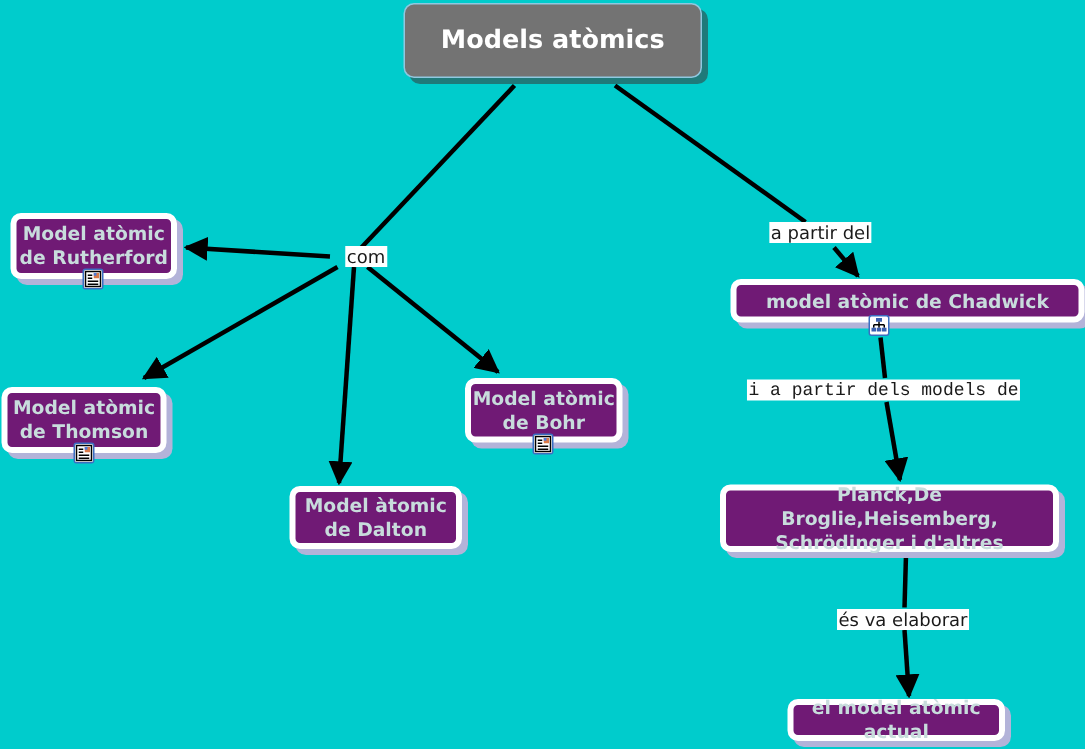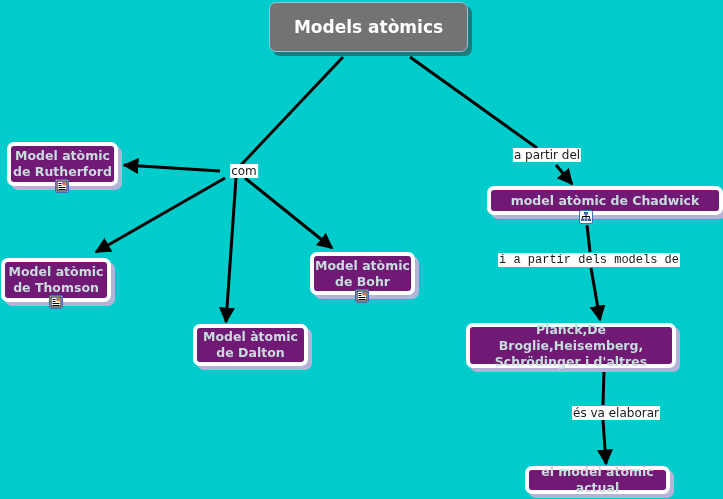--- a/index.html
+++ b/index.html
@@ -79,21 +79,21 @@
     <line x1="604" y1="370" x2="603" y2="405"></line>
     <line x1="603" y1="420" x2="606" y2="464" marker-end="url(#arrbig)"></line>
   </g>
 </svg>
 
 <div class="node root" style="left:269px; top:2px; width:199px; height:50px;">Models atòmics</div>
 
 <div class="link-label" style="left:244px; top:171px;">com</div>
 <div class="link-label" style="left:547px; top:155px;">a partir del</div>
 <div class="link-label" style="left:589px; top:260px;font-family:Liberation Mono, monospace;">i a partir dels models de</div>
-<div class="link-label" style="left:616px; top:413px;">és va elaborar</div>
+<div class="link-label" style="left:602px; top:413px;">és va elaborar</div>
 
 <div class="node" style="left:7px; top:142px; width:111px; height:44px;">Model atòmic
 de Rutherford</div>
 <div class="res-icon" style="left:62px; top:179px;">
   <svg width="12" height="12" viewBox="0 0 12 12">
       <rect x="1" y="1" width="10" height="10" fill="#fff" stroke="#000" stroke-width="1"></rect>
       <path d="M2.5 3.5h3M2.5 5.5h3M2.5 7.5h7M2.5 9.5h7" stroke="#000" stroke-width="1"></path>
       <rect x="6.5" y="2" width="3.5" height="3.5" fill="#d97a4a"></rect>
       <rect x="6.5" y="2" width="1.8" height="1.8" fill="#4a7ad9"></rect>
     </svg>
@@ -128,16 +128,16 @@
 <div class="res-icon" style="left:586px; top:210px;">
   <svg width="12" height="12" viewBox="0 0 12 12">
       <rect x="4" y="1" width="4" height="2.5" fill="#3a5fb0"></rect>
       <path d="M6 3.5v2M2.5 5.5h7M2.5 5.5v2M9.5 5.5v2M6 5.5v2" stroke="#000" stroke-width="1" fill="none"></path>
       <rect x="1" y="7.5" width="3" height="2.5" fill="#3a5fb0"></rect>
       <rect x="4.5" y="7.5" width="3" height="2.5" fill="#3a5fb0"></rect>
       <rect x="8" y="7.5" width="3" height="2.5" fill="#3a5fb0"></rect>
     </svg>
 </div>
 
-<div class="node" style="left:466px; top:323px; width:210px; height:45px;">Planck,De Broglie,Heisemberg,
+<div class="node" style="left:480px; top:323px; width:226px; height:45px;">Planck,De Broglie,Heisemberg,
 Schrödinger i d'altres</div>
 
 <div class="node" style="left:525px; top:466px; width:145px; height:28px;">el model atòmic actual</div>
 
 </body></html>

